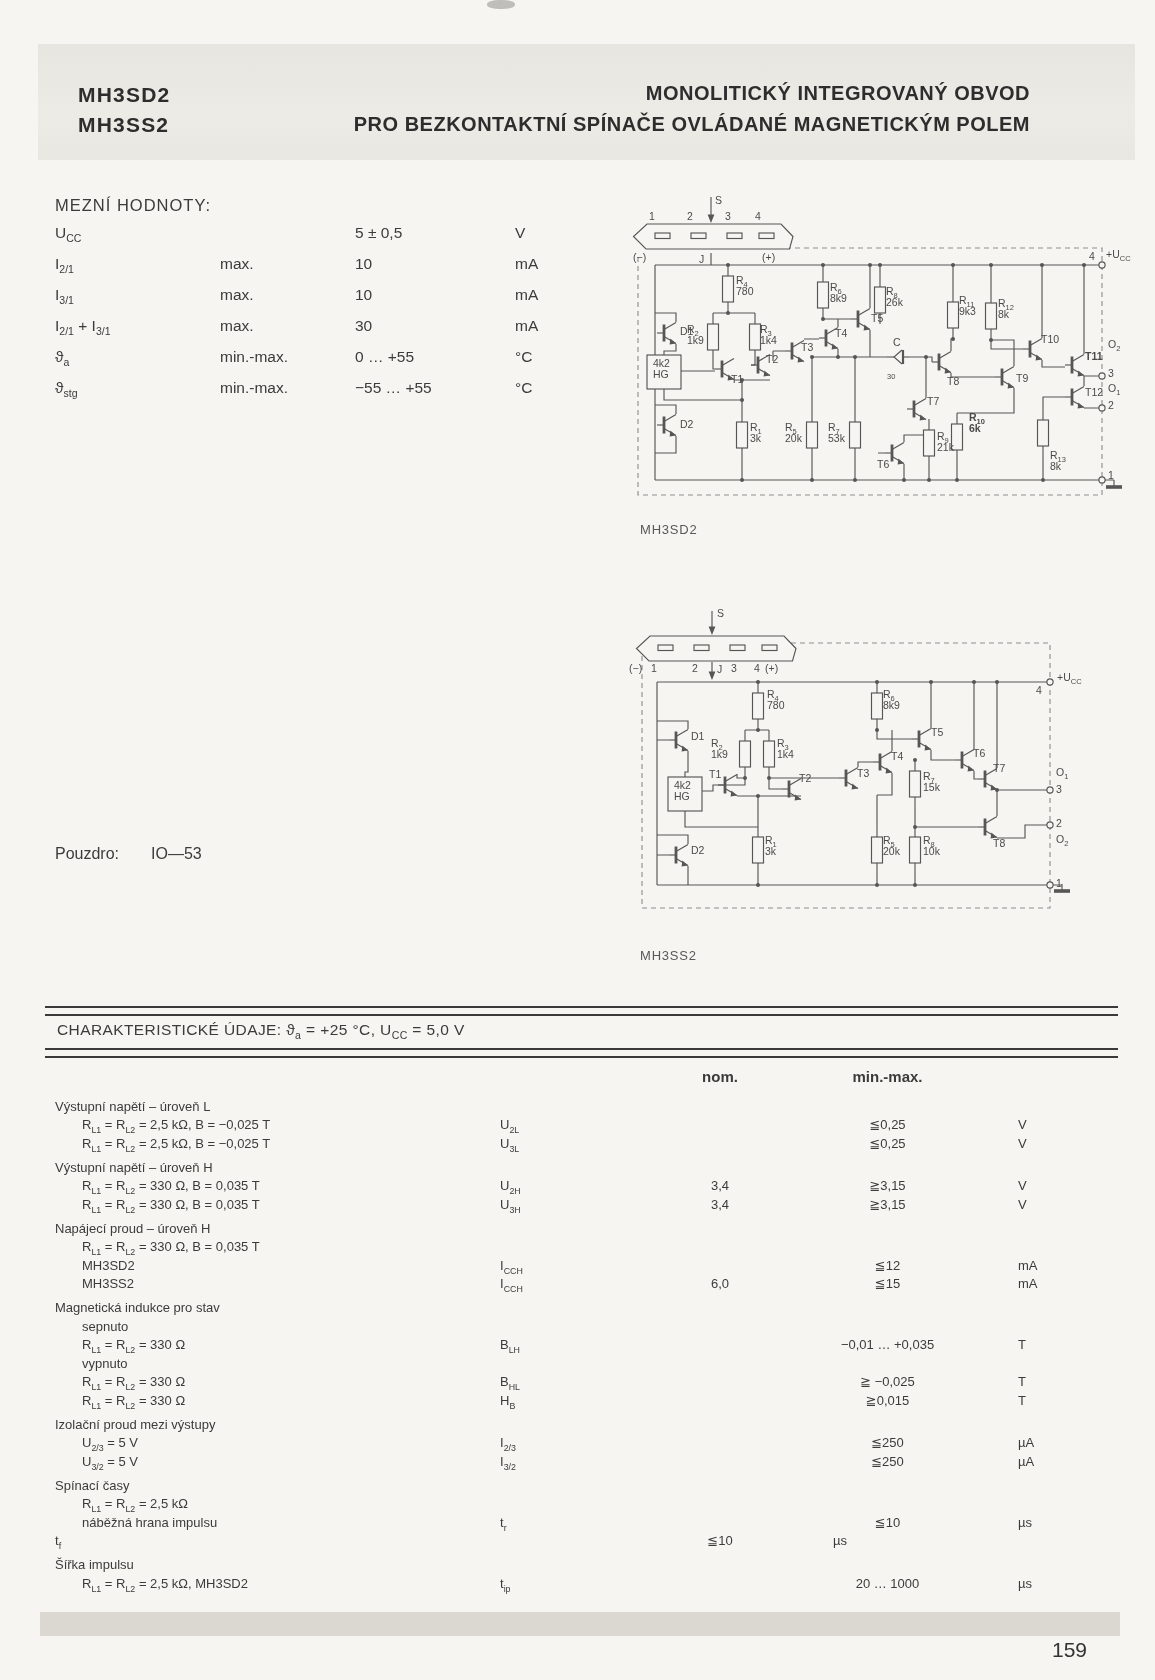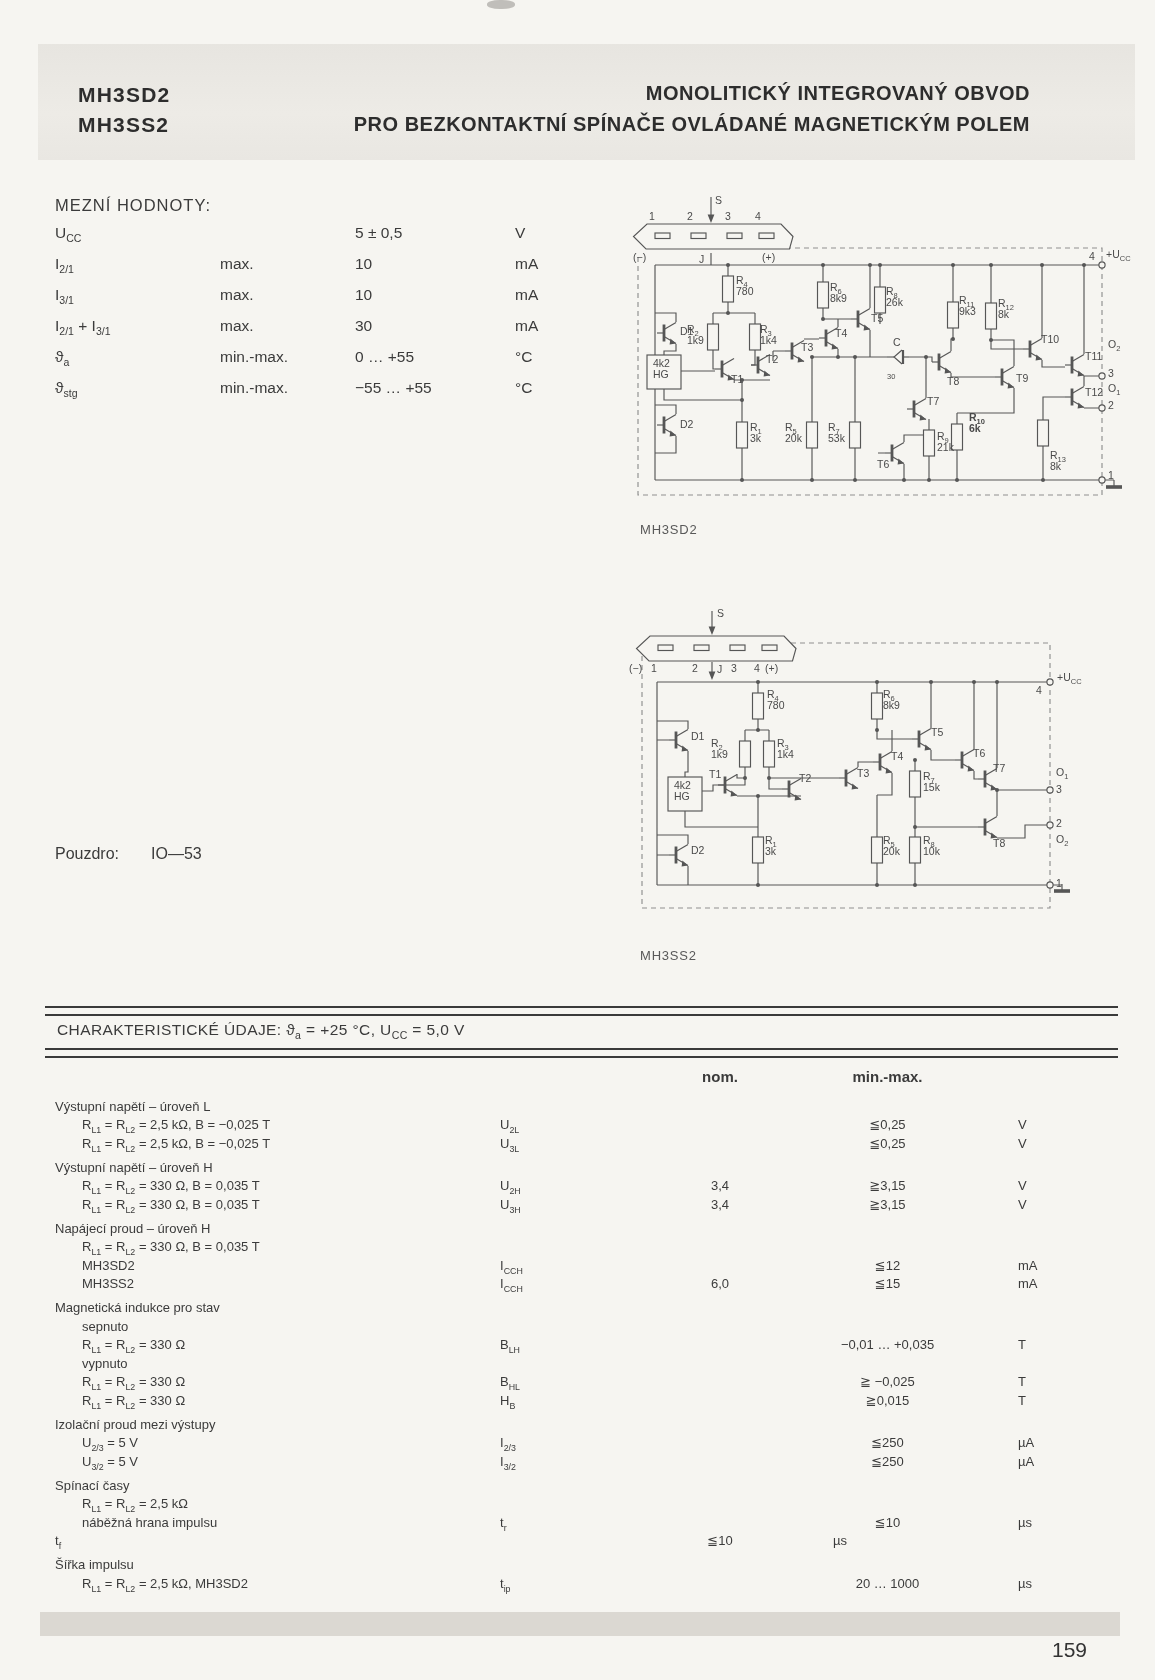--- a/index.html
+++ b/index.html
@@ -328,21 +328,21 @@
           <div>R<sub>12</sub></div>
           <div>8k</div>
         </div>
         <div class="slabel" style="left: 374px; top: 217px; font-weight: bold;">
           <div>R<sub>10</sub></div>
           <div>6k</div>
         </div>
         <div class="slabel" style="left: 446px; top: 139px;">
           <div>T10</div>
         </div>
-        <div class="slabel" style="left: 490px; top: 156px;">
+        <div class="slabel" style="left: 490px; top: 156px; font-weight: bold;">
           <div>T11</div>
         </div>
         <div class="slabel" style="left: 490px; top: 192px;">
           <div>T12</div>
         </div>
         <div class="slabel" style="left: 455px; top: 215px; margin-top: 40px;">
           <div>R<sub>13</sub></div>
           <div>8k</div>
         </div>
         <div class="slabel" style="left: 494px; top: 56px;">

